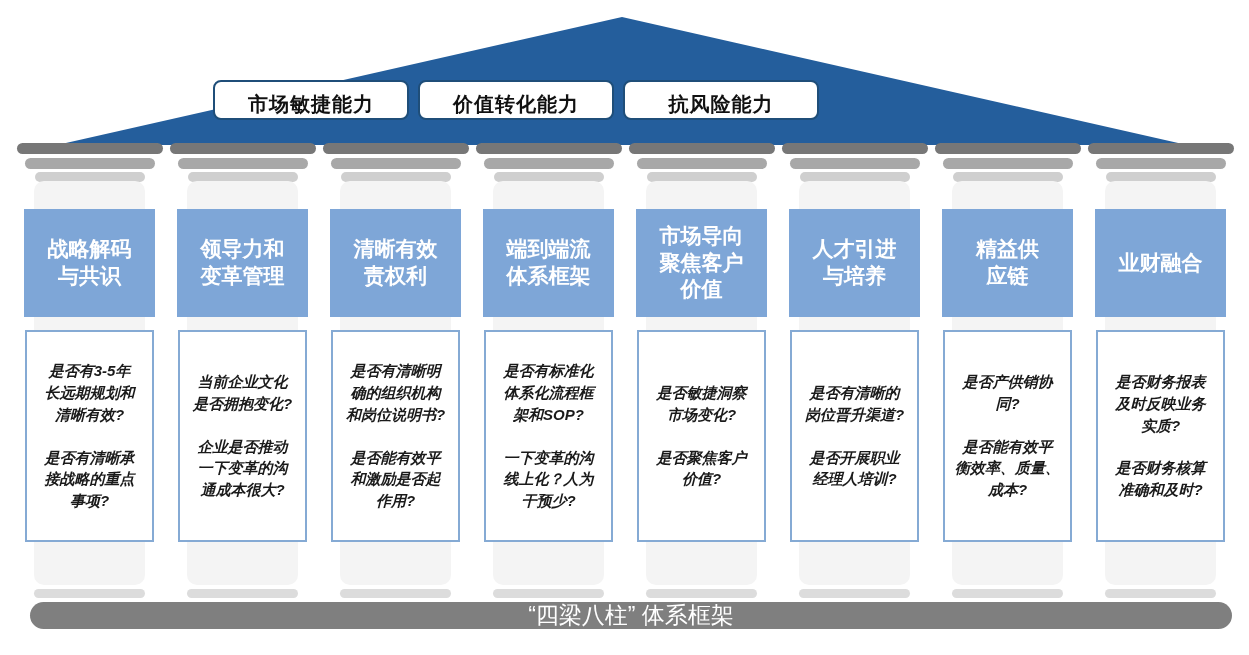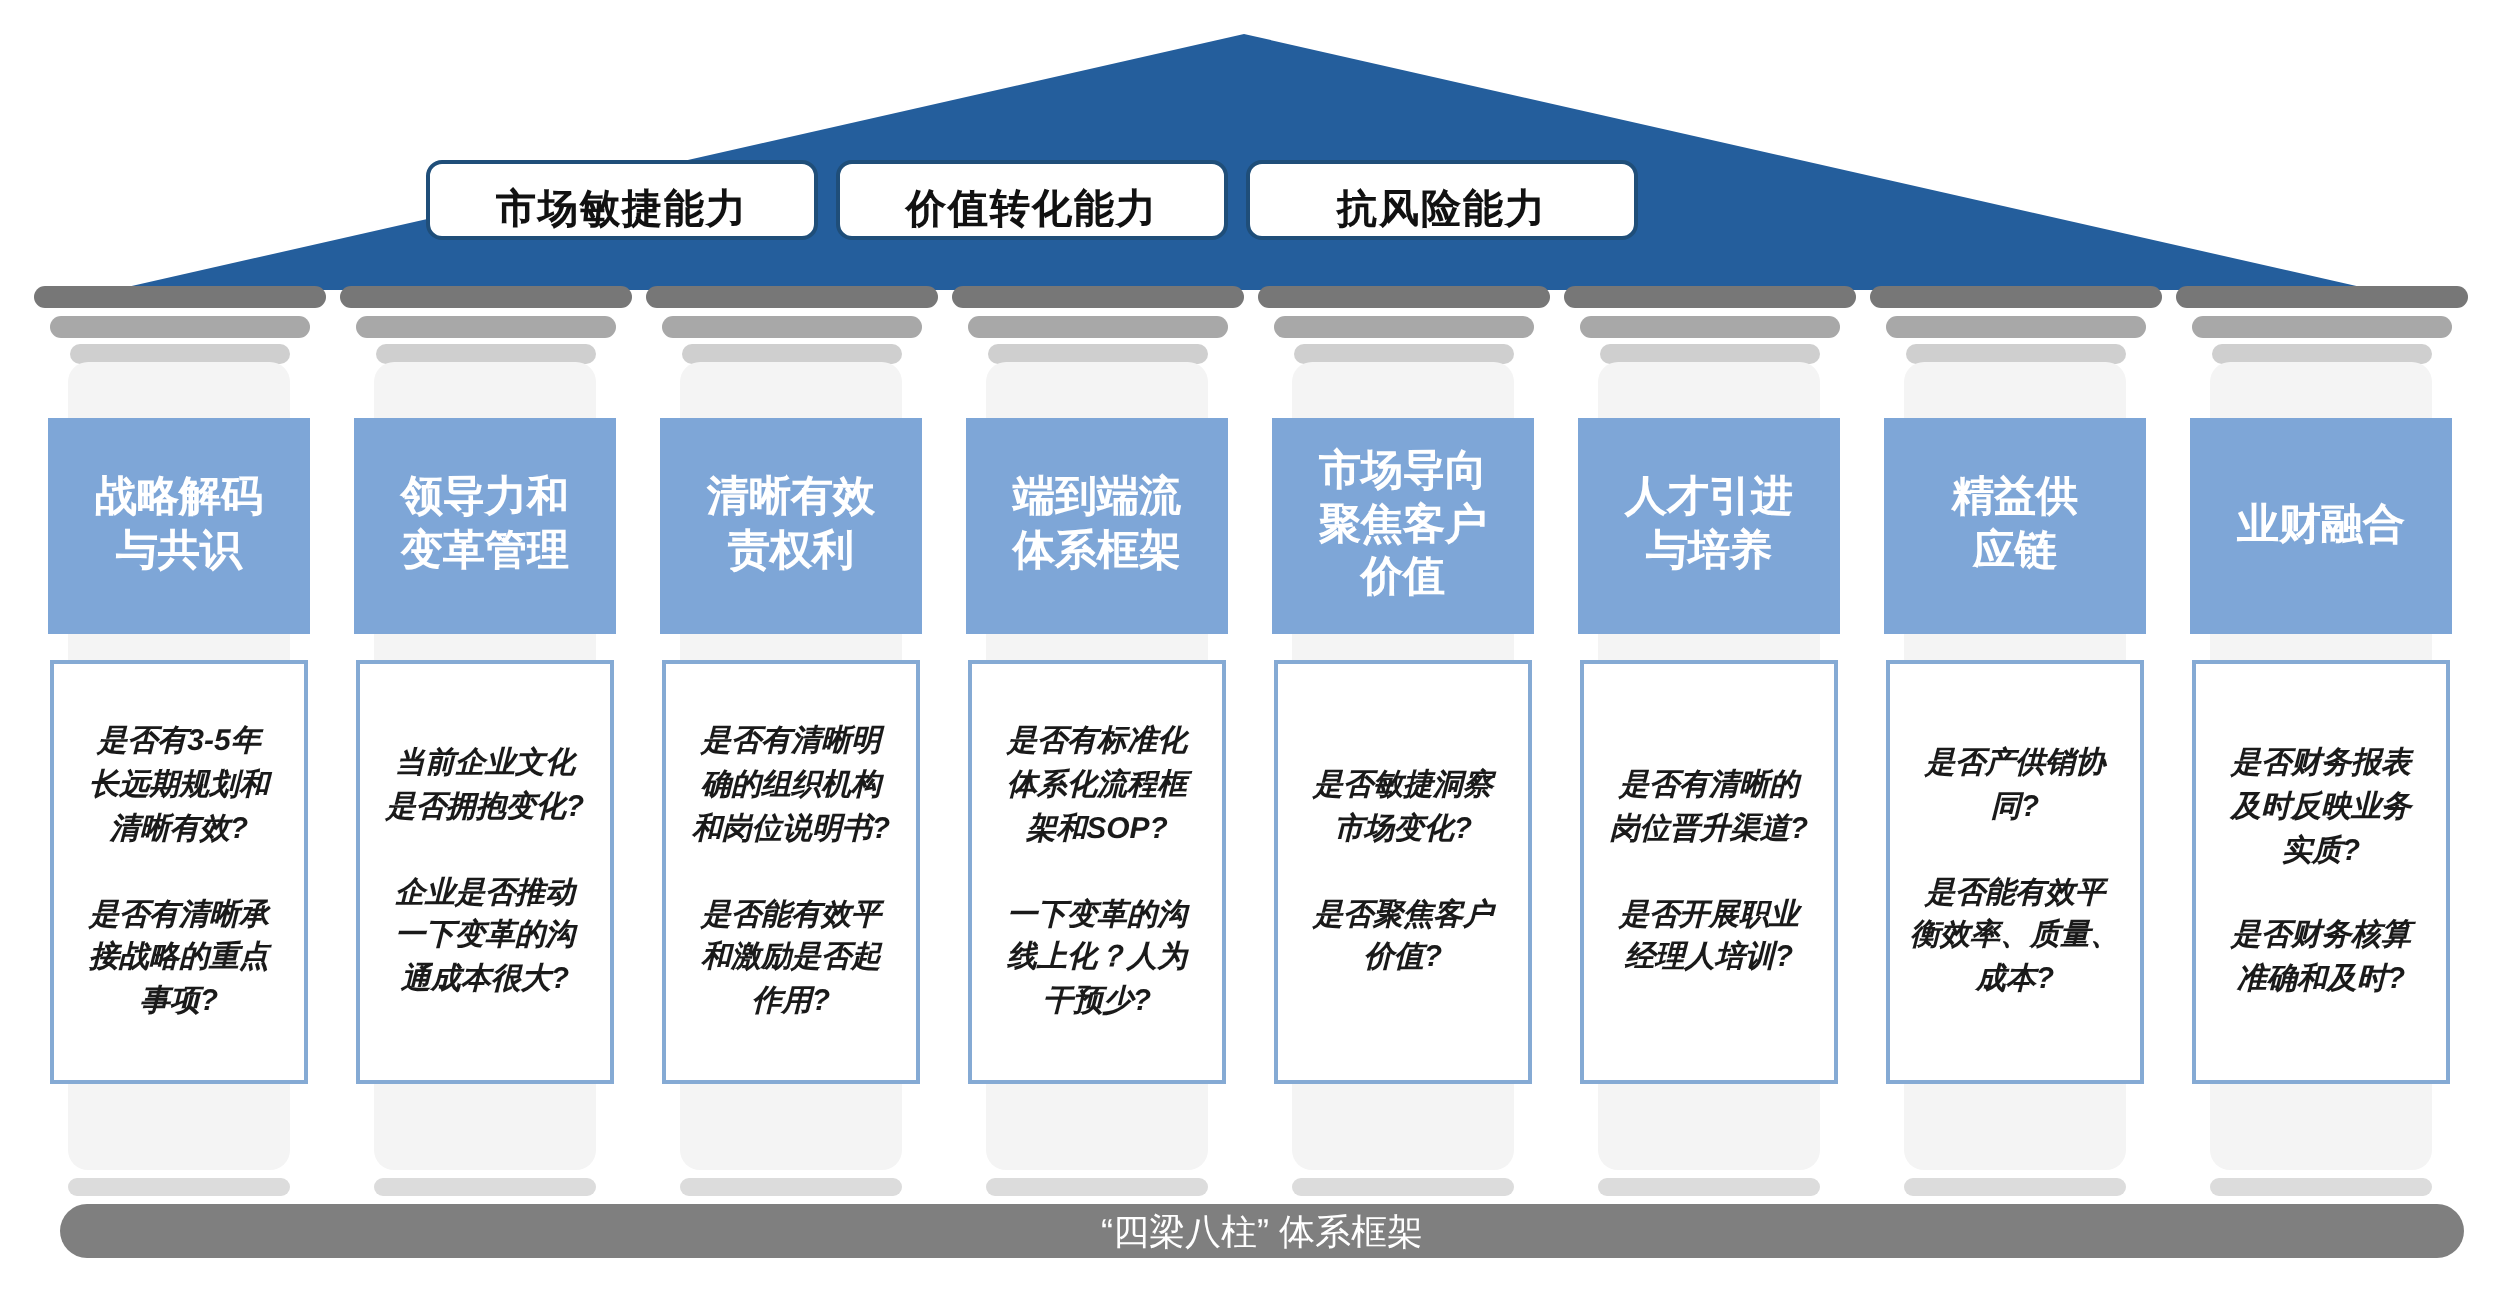--- a/index.html
+++ b/index.html
@@ -67,21 +67,21 @@
   .question {
     font-size: 15px; font-weight: bold; font-style: italic; color: #1A1A1A;
     line-height: 1.45; white-space: pre-line;
   }
 
   
   .foundation {
     position: absolute; left: 30px; top: 602px; width: 1202px; height: 27px;
     background: #7F7F7F; border-radius: 14px;
     display: flex; align-items: center; justify-content: center;
-    color: #ffffff; font-size: 18px; z-index: 2;
+    color: #ffffff; font-size: 23px; z-index: 2;
   }
 </style>
 </head>
 <body>
 
 <div class="stage">
 
   <div class="roof"></div>
 
   <div class="beams">

